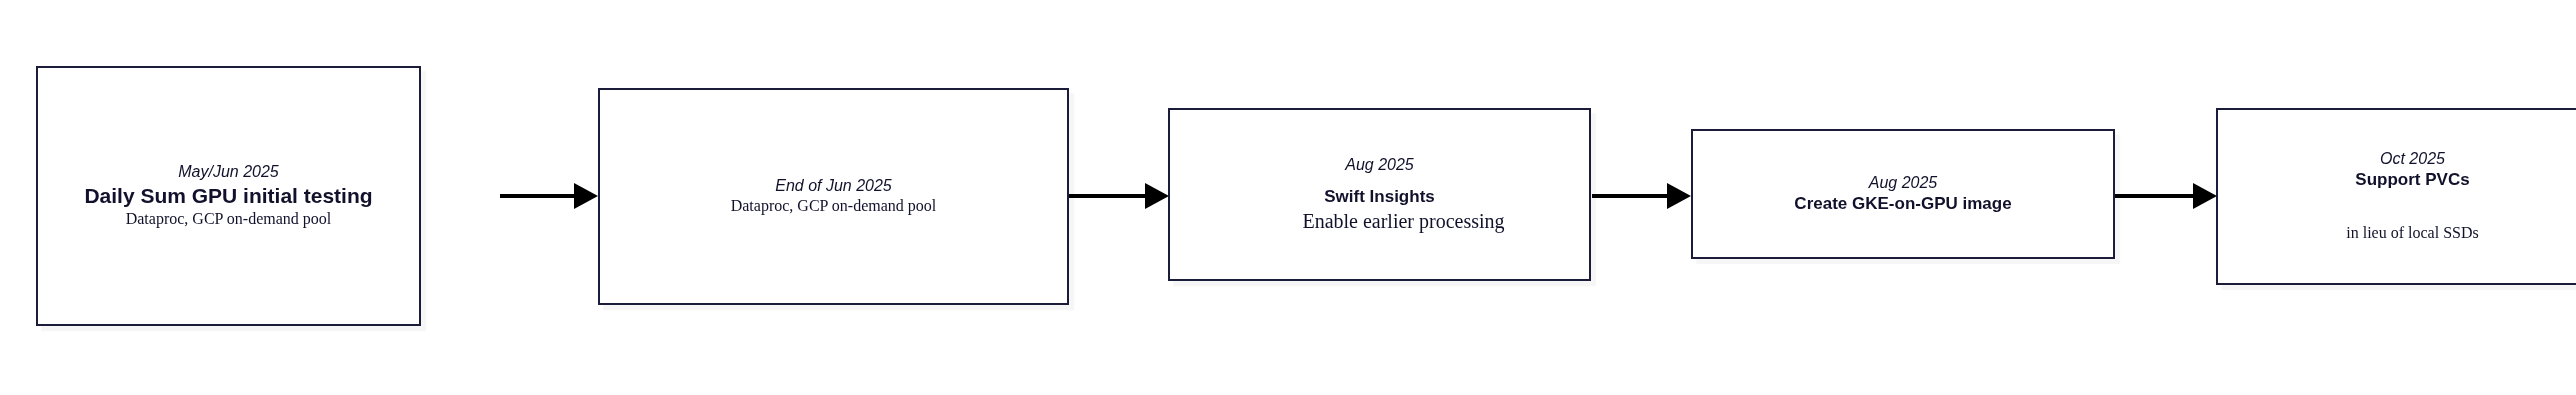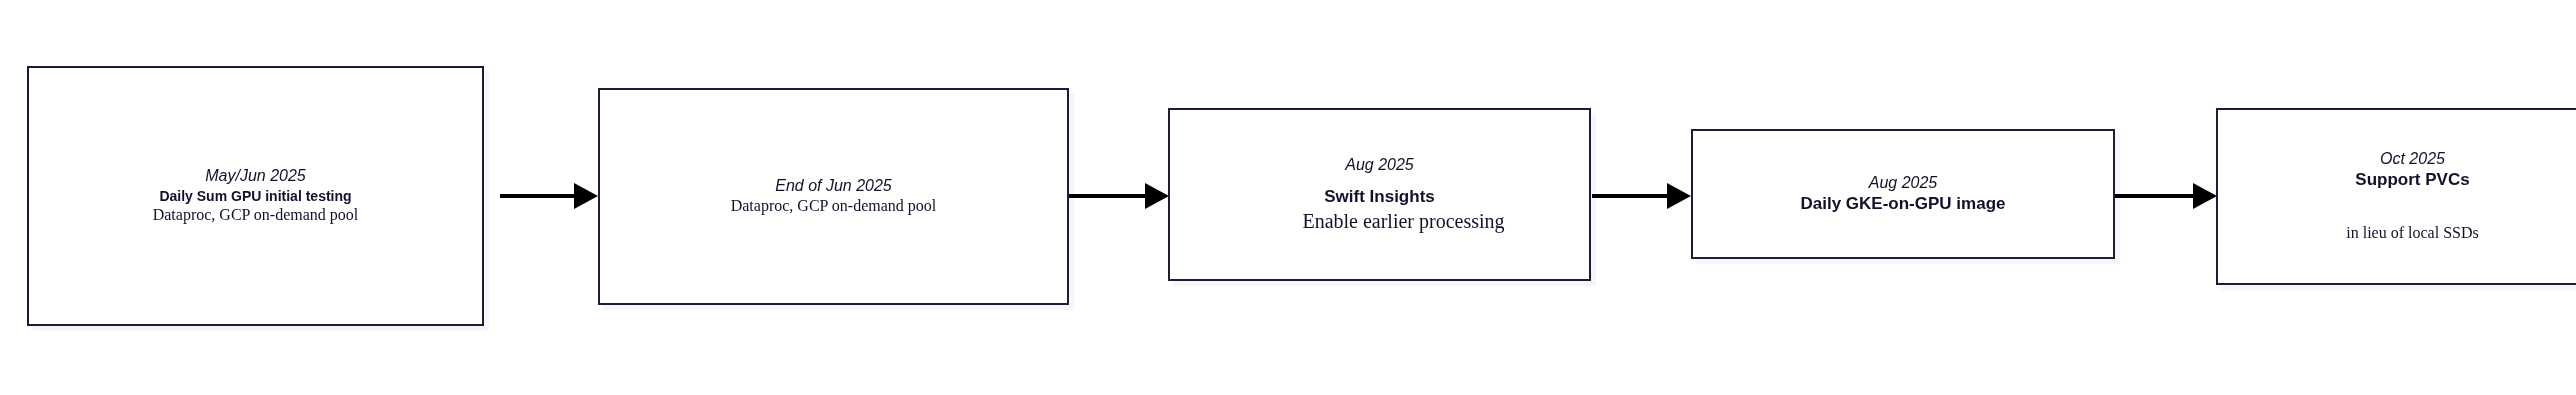--- a/index.html
+++ b/index.html
@@ -77,37 +77,37 @@
     height: 0;
     border-top: 13.4px solid transparent;
     border-bottom: 13.4px solid transparent;
     border-left: 24px solid #000000;
   }
 </style>
 </head>
 <body>
 
 <div id="canvas">
-    <div class="node" style="left: 27px; top: 66px; width: 457px; height: 260px; border-color: rgb(27, 27, 58); background: rgb(255, 255, 255);">
+    <div class="node" style="left: 36px; top: 66px; width: 385px; height: 260px; border-color: rgb(27, 27, 58); background: rgb(255, 255, 255);">
       <div class="node-date" style="font-size: 16px; color: rgb(17, 17, 43);">May/Jun 2025</div>
-      <div class="node-title" style="font-size: 14px; color: rgb(17, 17, 43); max-width: 309px;">Daily Sum GPU initial testing</div>
+      <div class="node-title" style="font-size: 21px; color: rgb(17, 17, 43); max-width: 309px;">Daily Sum GPU initial testing</div>
       <div class="node-detail" style="font-size: 16px; color: rgb(17, 17, 43); max-width: 309px;">Dataproc, GCP on-demand pool</div>
     </div>
     <div class="node" style="left: 598px; top: 88px; width: 471px; height: 217px; border-color: rgb(27, 27, 58); background: rgb(255, 255, 255);">
       <div class="node-date" style="font-size: 16px; color: rgb(17, 17, 43);">End of Jun 2025</div>
       <div class="node-detail" style="font-size: 16px; color: rgb(17, 17, 43); max-width: 443px;">Dataproc, GCP on-demand pool</div>
     </div>
     <div class="node" style="left: 1168px; top: 108px; width: 423px; height: 173px; border-color: rgb(27, 27, 58); background: rgb(255, 255, 255);">
       <div class="node-date" style="font-size: 16px; color: rgb(17, 17, 43);">Aug 2025</div>
       <div class="node-title" style="font-size: 17px; color: rgb(17, 17, 43); max-width: 402px; margin-top: 11px;">Swift Insights</div>
       <div class="node-detail" style="font-size: 20px; color: rgb(17, 17, 43); max-width: 402px; margin-left: 48px;">Enable earlier processing</div>
     </div>
     <div class="node" style="left: 1691px; top: 129px; width: 424px; height: 130px; border-color: rgb(27, 27, 58); background: rgb(255, 255, 255);">
       <div class="node-date" style="font-size: 16px; color: rgb(17, 17, 43);">Aug 2025</div>
-      <div class="node-title" style="font-size: 17px; color: rgb(17, 17, 43); max-width: 407px;">Daily GKE-on-GPU image</div>
+      <div class="node-title" style="font-size: 17px; color: rgb(17, 17, 43); max-width: 407px;">Create GKE-on-GPU image</div>
     </div>
     <div class="node" style="left: 2216px; top: 108px; width: 393px; height: 177px; border-color: rgb(27, 27, 58); background: rgb(255, 255, 255);">
       <div class="node-date" style="font-size: 16px; color: rgb(17, 17, 43);">Oct 2025</div>
       <div class="node-title" style="font-size: 17px; color: rgb(17, 17, 43); max-width: 340px;">Support PVCs</div>
       <div class="node-detail" style="font-size: 16px; color: rgb(17, 17, 43); max-width: 340px; margin-top: 32px;">in lieu of local SSDs</div>
     </div>
     <div class="arrow" style="left: 500px; top: 196px; width: 98px;">
       <div class="shaft" style="width: 77px; background: rgb(0, 0, 0);"></div>
       <div class="head" style="left: 74px; border-left-color: rgb(0, 0, 0);"></div>
     </div>

